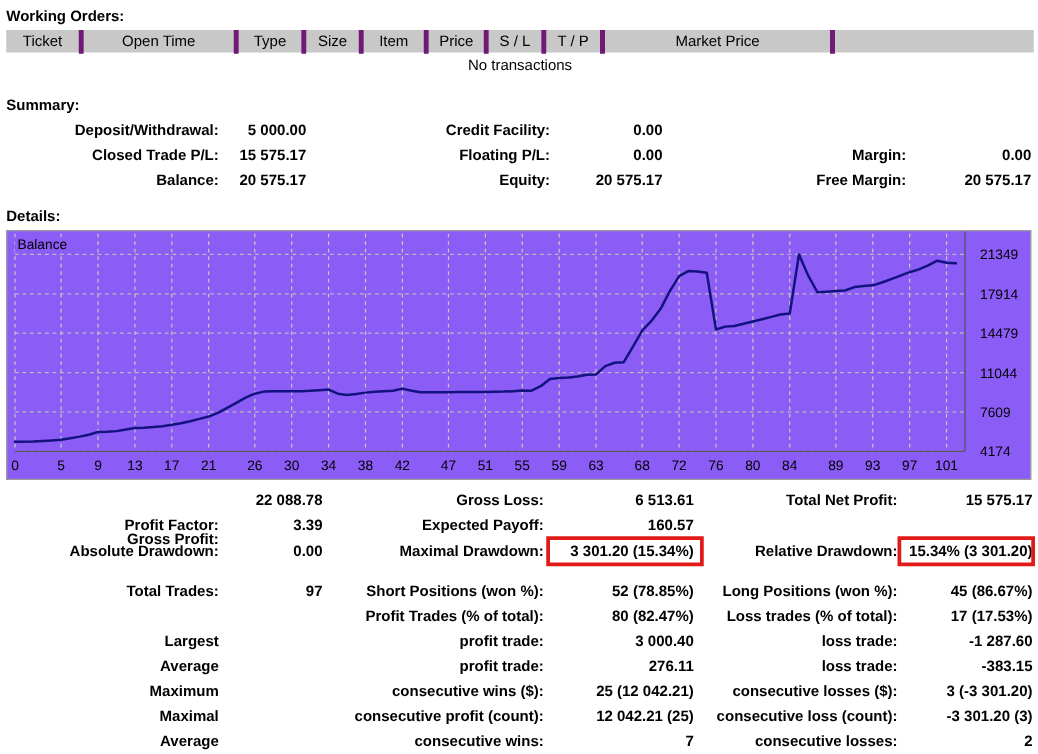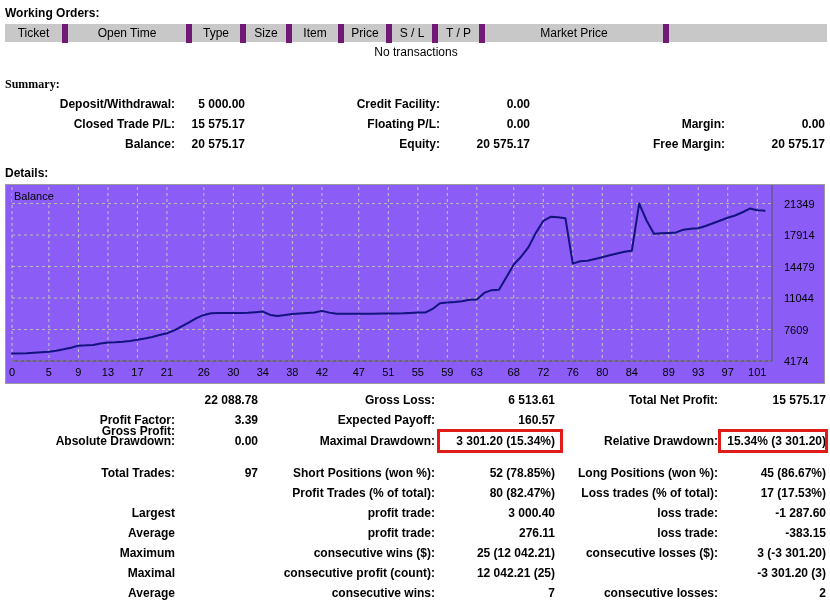--- a/index.html
+++ b/index.html
@@ -31,40 +31,39 @@
   }
   #working-orders-title {
     position: absolute;
     left: 5px;
     top: 6px;
   }
   #summary-title {
     position: absolute;
     left: 5px;
     top: 77px;
-    font-family: Liberation Serif, serif;
   }
   #details-title {
     position: absolute;
     left: 5px;
     top: 166px;
   }
 
   
   #working-orders-table {
     position: absolute;
     left: 5px;
     top: 24px;
     width: 822px;
     border-collapse: collapse;
     table-layout: fixed;
   }
   #working-orders-table th {
     background: #c8c8c8;
-    border-right: 6px solid #701a75;
+    border-right: 4px solid #701a75;
     border-bottom: 1px solid #ffffff;
     font-weight: normal;
     font-size: 12px;
     color: #000;
     height: 18px;
     line-height: 18px;
     padding: 0;
     text-align: center;
     overflow: hidden;
     white-space: nowrap;
@@ -363,20 +362,21 @@
 
   <div class="kv-label det-l1" style="top:546px;">Maximum</div>
   <div class="kv-label det-l2" style="top:546px;">consecutive wins ($):</div>
   <div class="kv-value det-v2" style="top:546px;">25 (12 042.21)</div>
   <div class="kv-label det-l3" style="top:546px;">consecutive losses ($):</div>
   <div class="kv-value det-v3" style="top:546px;">3 (-3 301.20)</div>
 
   <div class="kv-label det-l1" style="top:566px;">Maximal</div>
   <div class="kv-label det-l2" style="top:566px;">consecutive profit (count):</div>
   <div class="kv-value det-v2" style="top:566px;">12 042.21 (25)</div>
+  <div class="kv-label det-l3" style="top:566px;">consecutive loss (count):</div>
   <div class="kv-value det-v3" style="top:566px;">-3 301.20 (3)</div>
 
   <div class="kv-label det-l1" style="top:586px;">Average</div>
   <div class="kv-label det-l2" style="top:586px;">consecutive wins:</div>
   <div class="kv-value det-v2" style="top:586px;">7</div>
   <div class="kv-label det-l3" style="top:586px;">consecutive losses:</div>
   <div class="kv-value det-v3" style="top:586px;">2</div>
 
 </div>
 

